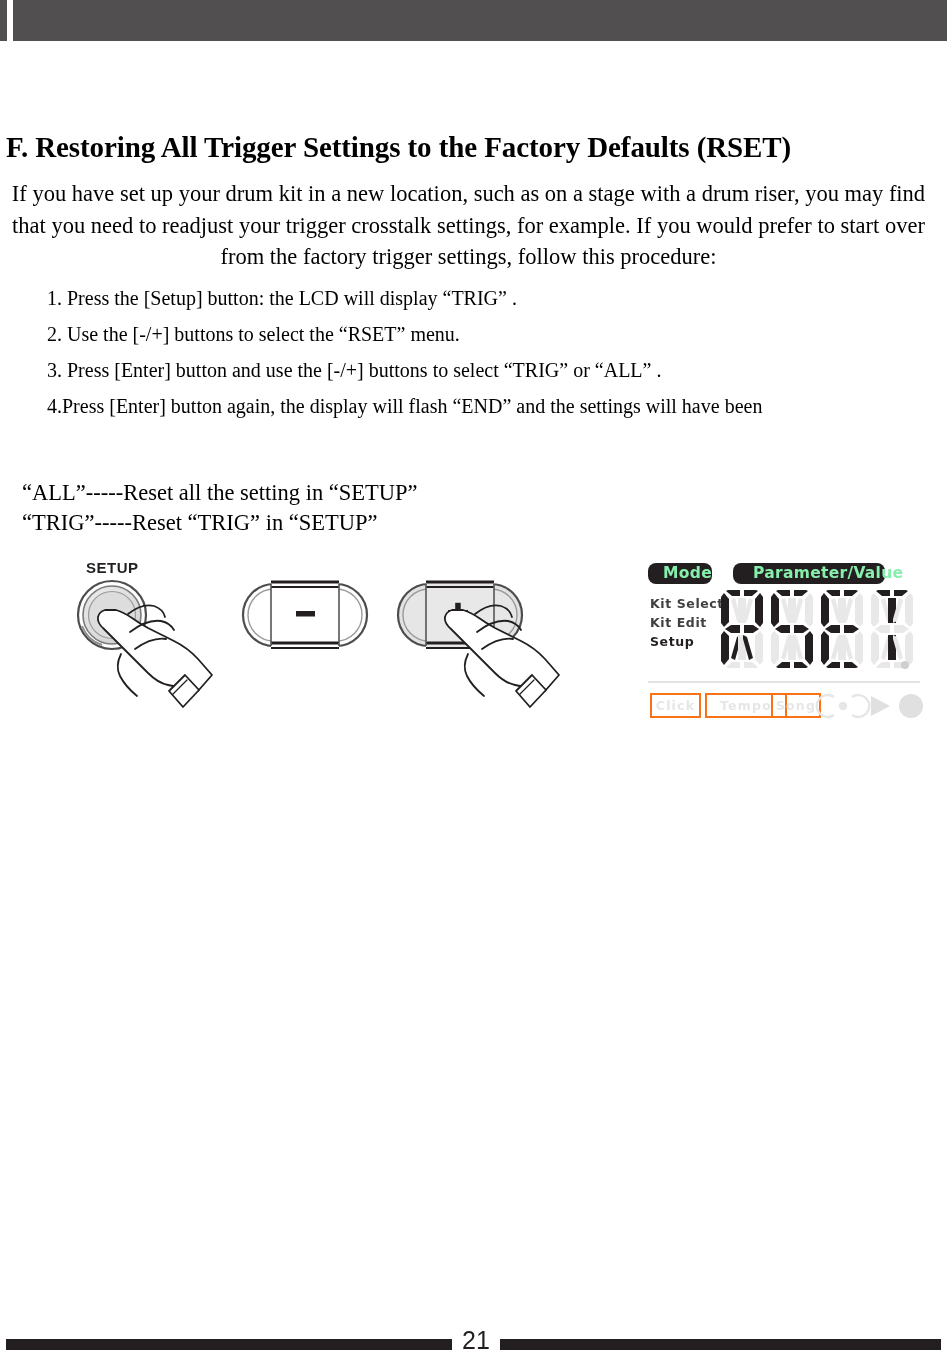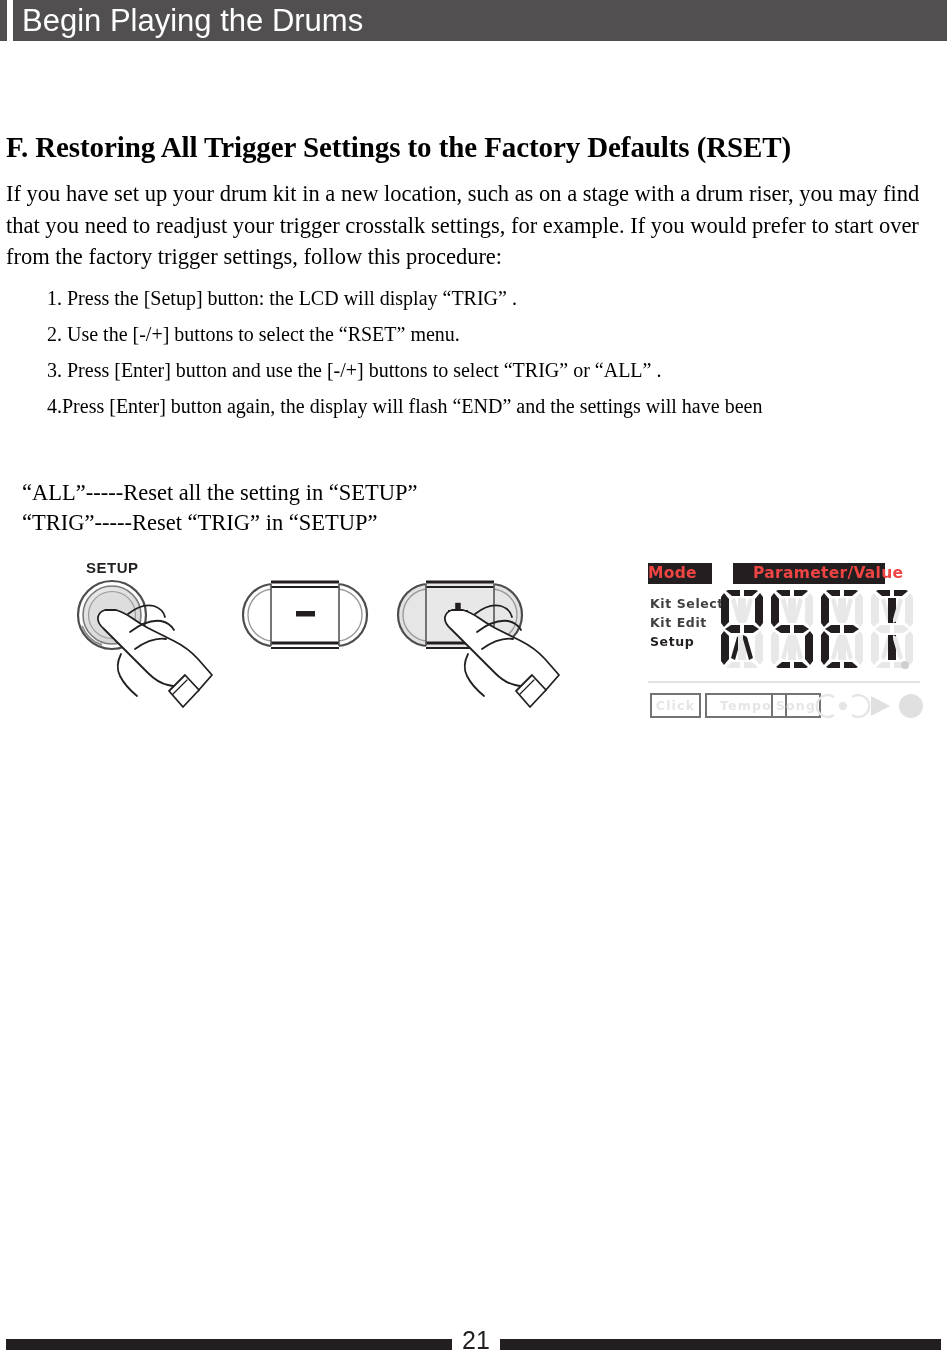--- a/index.html
+++ b/index.html
@@ -51,21 +51,21 @@
     white-space: nowrap;
     letter-spacing: -0.1px;
   }
 
   .para {
     position: absolute;
     left: 6px; top: 178px;
     width: 925px;
     font-size: 22.5px;
     line-height: 31.5px;
-    text-align: left;
+    text-align: center;
   }
 
   .step {
     position: absolute;
     left: 6px;
     width: 935px;
     font-size: 20px;
     line-height: 30px;
     margin-left: 41px;
   }
@@ -92,28 +92,29 @@
 
   
   .lcd {
     position: absolute;
     left: 648px; top: 563px;
     width: 275px; height: 162px;
   }
   .lcd-tag {
     position: absolute;
     background: #231f20;
-    color: #ef4444;
+    color: #86efac;
     font-family: "DejaVu Sans", sans-serif;
     font-weight: bold;
     font-size: 15.5px;
     letter-spacing: 0.3px;
-    text-align: left;
+    text-align: right;
     line-height: 21px;
     height: 21px;
+    border-radius: 8px;
   }
   .lcd-tag.mode  { left: 0px;  top: 0px; width: 64px; }
   .lcd-tag.param { left: 85px; top: 0px; width: 152px; padding-left: 20px; }
 
   .lcd-modes {
     position: absolute;
     left: 2px; top: 31px;
     font-family: "DejaVu Sans", sans-serif;
     font-weight: bold;
     font-size: 12.5px;
@@ -151,21 +152,21 @@
 
   .lcd-bottom {
     position: absolute;
     left: 2px; top: 130px;
     width: 273px; height: 30px;
   }
   .lcd-btn {
     position: absolute;
     top: 0px;
     height: 25px;
-    border: 2px solid #737373;
+    border: 2px solid #f97316;
     color: #e6e6e6;
     font-family: "DejaVu Sans", sans-serif;
     font-weight: bold;
     font-size: 12.5px;
     letter-spacing: 1.2px;
     text-align: center;
     line-height: 21px;
   }
   .lcd-btn.click { left: 0px;  width: 51px; }
   .lcd-btn.tempo { left: 55px; width: 82px; }
@@ -200,21 +201,20 @@
     font-weight: 400;
     color: #231f20;
     line-height: 27px;
   }
 </style>
 </head>
 <body>
 
 <div class="header-bar">
   <div class="header-notch"></div>
-  <div class="header-title">Begin Playing the Drums</div>
 </div>
 
 <div class="content">
 
   <div class="sec-heading">F. Restoring All Trigger Settings to the Factory Defaults (RSET)</div>
 
   <div class="para">If you have set up your drum kit in a new location, such as on a stage with a drum riser, you may find that you need to readjust your trigger crosstalk settings, for example. If you would prefer to start over from the factory trigger settings, follow this procedure:</div>
 
   <div class="step s1">1. Press the [Setup] button: the LCD will  display “TRIG” .</div>
   <div class="step s2">2. Use the [-/+] buttons to select the “RSET”  menu.</div>

